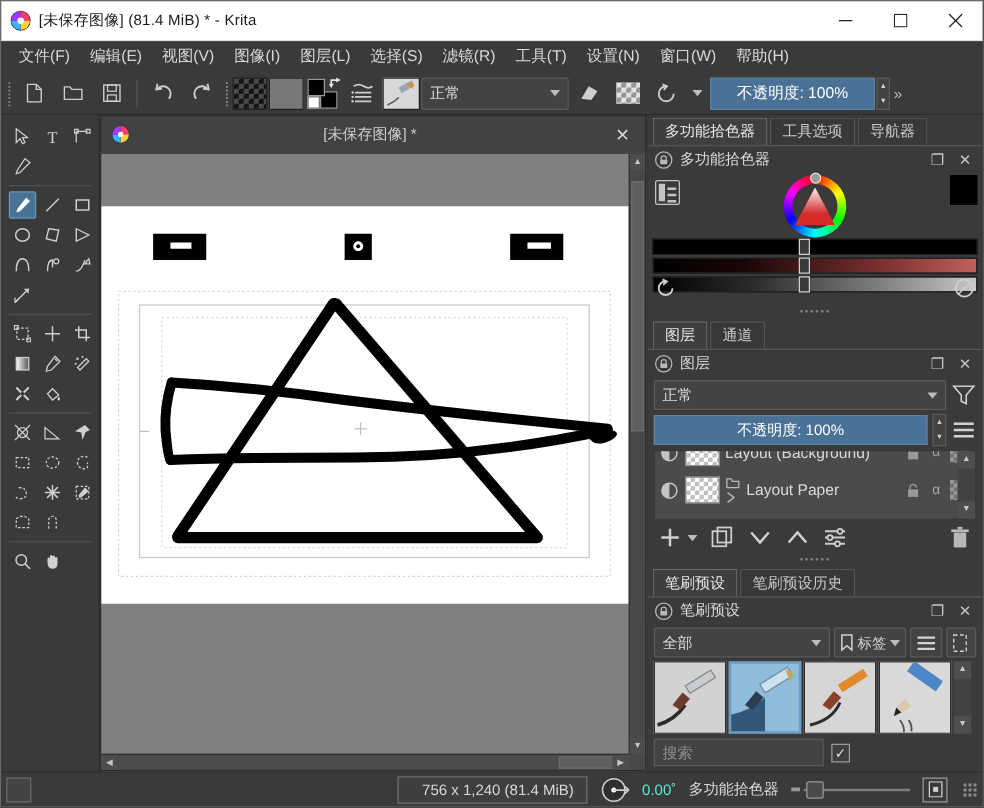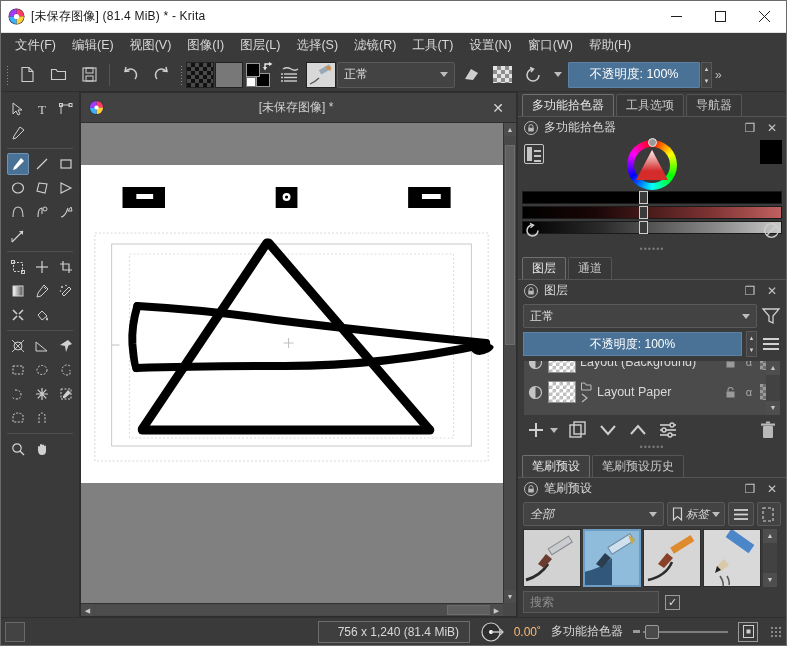--- a/index.html
+++ b/index.html
@@ -194,21 +194,21 @@
         linear-gradient(45deg,#6f6f6f 25%,#9a9a9a 25%,#9a9a9a 75%,#6f6f6f 75%);
      background-size:6px 6px; background-position:0 0,3px 3px; }
   .lscroll { position:absolute; right:0; top:0; bottom:0; width:14px; background:#424242; }
   .lscroll .a { height:14px; background:#4e4e4e; color:#c9c9c9; font-size:7px;
                 text-align:center; line-height:14px; }
   .layerbtns { display:flex; align-items:center; gap:10px; padding:4px 8px; }
   .lbtn { color:#cfcfcf; display:flex; align-items:center; }
   .trash { margin-left:auto; }
 
   
-  .bp-filter { display:flex; align-items:center; gap:3px; padding:3px 5px;font-style:italic; }
+  .bp-filter { display:flex; align-items:center; gap:3px; padding:3px 5px; }
   .bpbtn { height:24px; min-width:24px; padding:0 4px; background:#434343;
            border:1px solid #5a5a5a; border-radius:2px; display:flex;
            align-items:center; gap:3px; color:#d2d2d2; font-size:11.5px; }
   .presets { display:flex; padding:0 5px; gap:2px; position:relative; }
   .preset { width:58px; height:58px; border:1px solid #2e2e2e; position:relative;
             overflow:hidden; background:#cfcfcf; }
   .preset.on { outline:2px solid #6d9dc5; outline-offset:-2px; }
   .pscroll { width:14px; background:#424242; display:flex; flex-direction:column;
              justify-content:space-between; }
   .pscroll .a { height:14px; background:#4e4e4e; color:#c9c9c9; font-size:7px;
@@ -224,21 +224,21 @@
   
   .statusbar { height: 28px; flex:0 0 28px; background:#3a3a3a;
                display:flex; align-items:center; padding: 0 4px; gap: 10px;
                border-top:1px solid #2f2f2f; }
   .sb-left { width:20px;height:20px; border:1px solid #6a6a6a; background:#434343; }
   .sb-grow { flex:1; }
   .sb-dim { height:22px; border:1px solid #6d6d6d; background:#3f3f3f;
             display:flex; align-items:center; padding:0 18px; font-size:12px;
             color:#d8d8d8; white-space:nowrap; overflow:hidden; width:152px; }
   .sb-dim .cur { width:3px; height:15px; background:#5b9bd5; margin-right:1px; }
-  .sb-rot { font-size:12px; color:#fdba74; }
+  .sb-rot { font-size:12px; color:#5eead4; }
   .sb-zoomlbl { font-size:12px; color:#d8d8d8; }
   .zslider { width:95px; height:14px; position:relative; display:flex; align-items:center; }
   .zslider .trk { position:absolute; left:10px; right:0; height:2px; background:#7d7d7d; }
   .zslider .minus { position:absolute; left:0; top:5px; width:7px;height:3px; background:#9a9a9a; }
   .zslider .knob { position:absolute; left:12px; width:14px;height:14px;
                    background:#4a4a4a; border:1px solid #9a9a9a; border-radius:2px; }
   .zbtn { width:20px;height:20px; border:1px solid #9a9a9a; display:flex;
           align-items:center; justify-content:center; }
   .resizegrip { width:12px;height:12px; margin-left:2px;
      background-image: radial-gradient(#8a8a8a 40%, transparent 41%);

